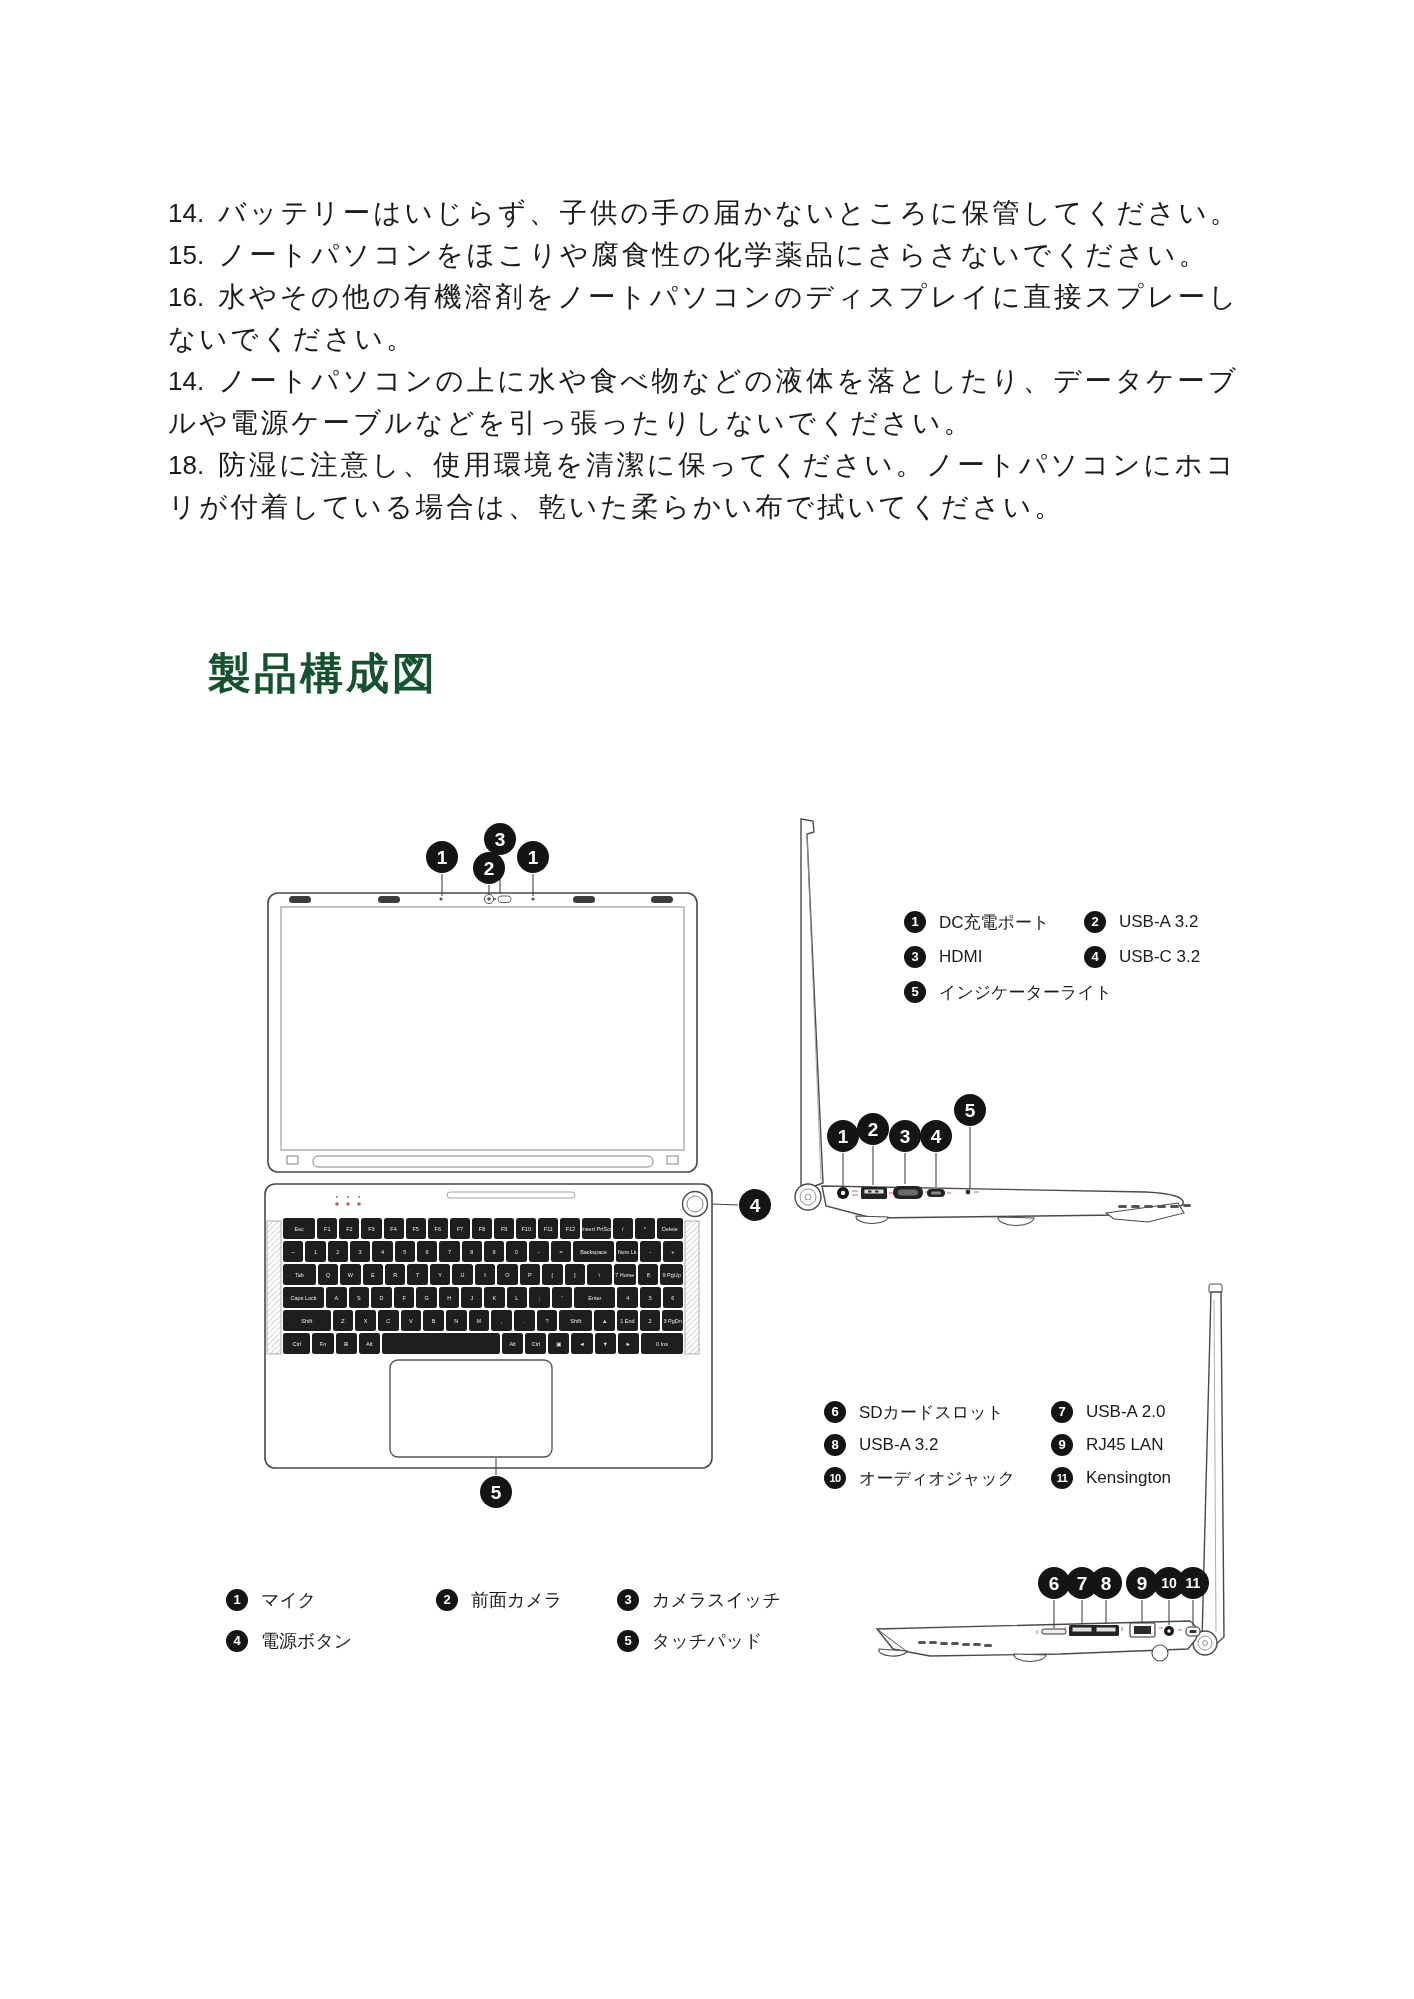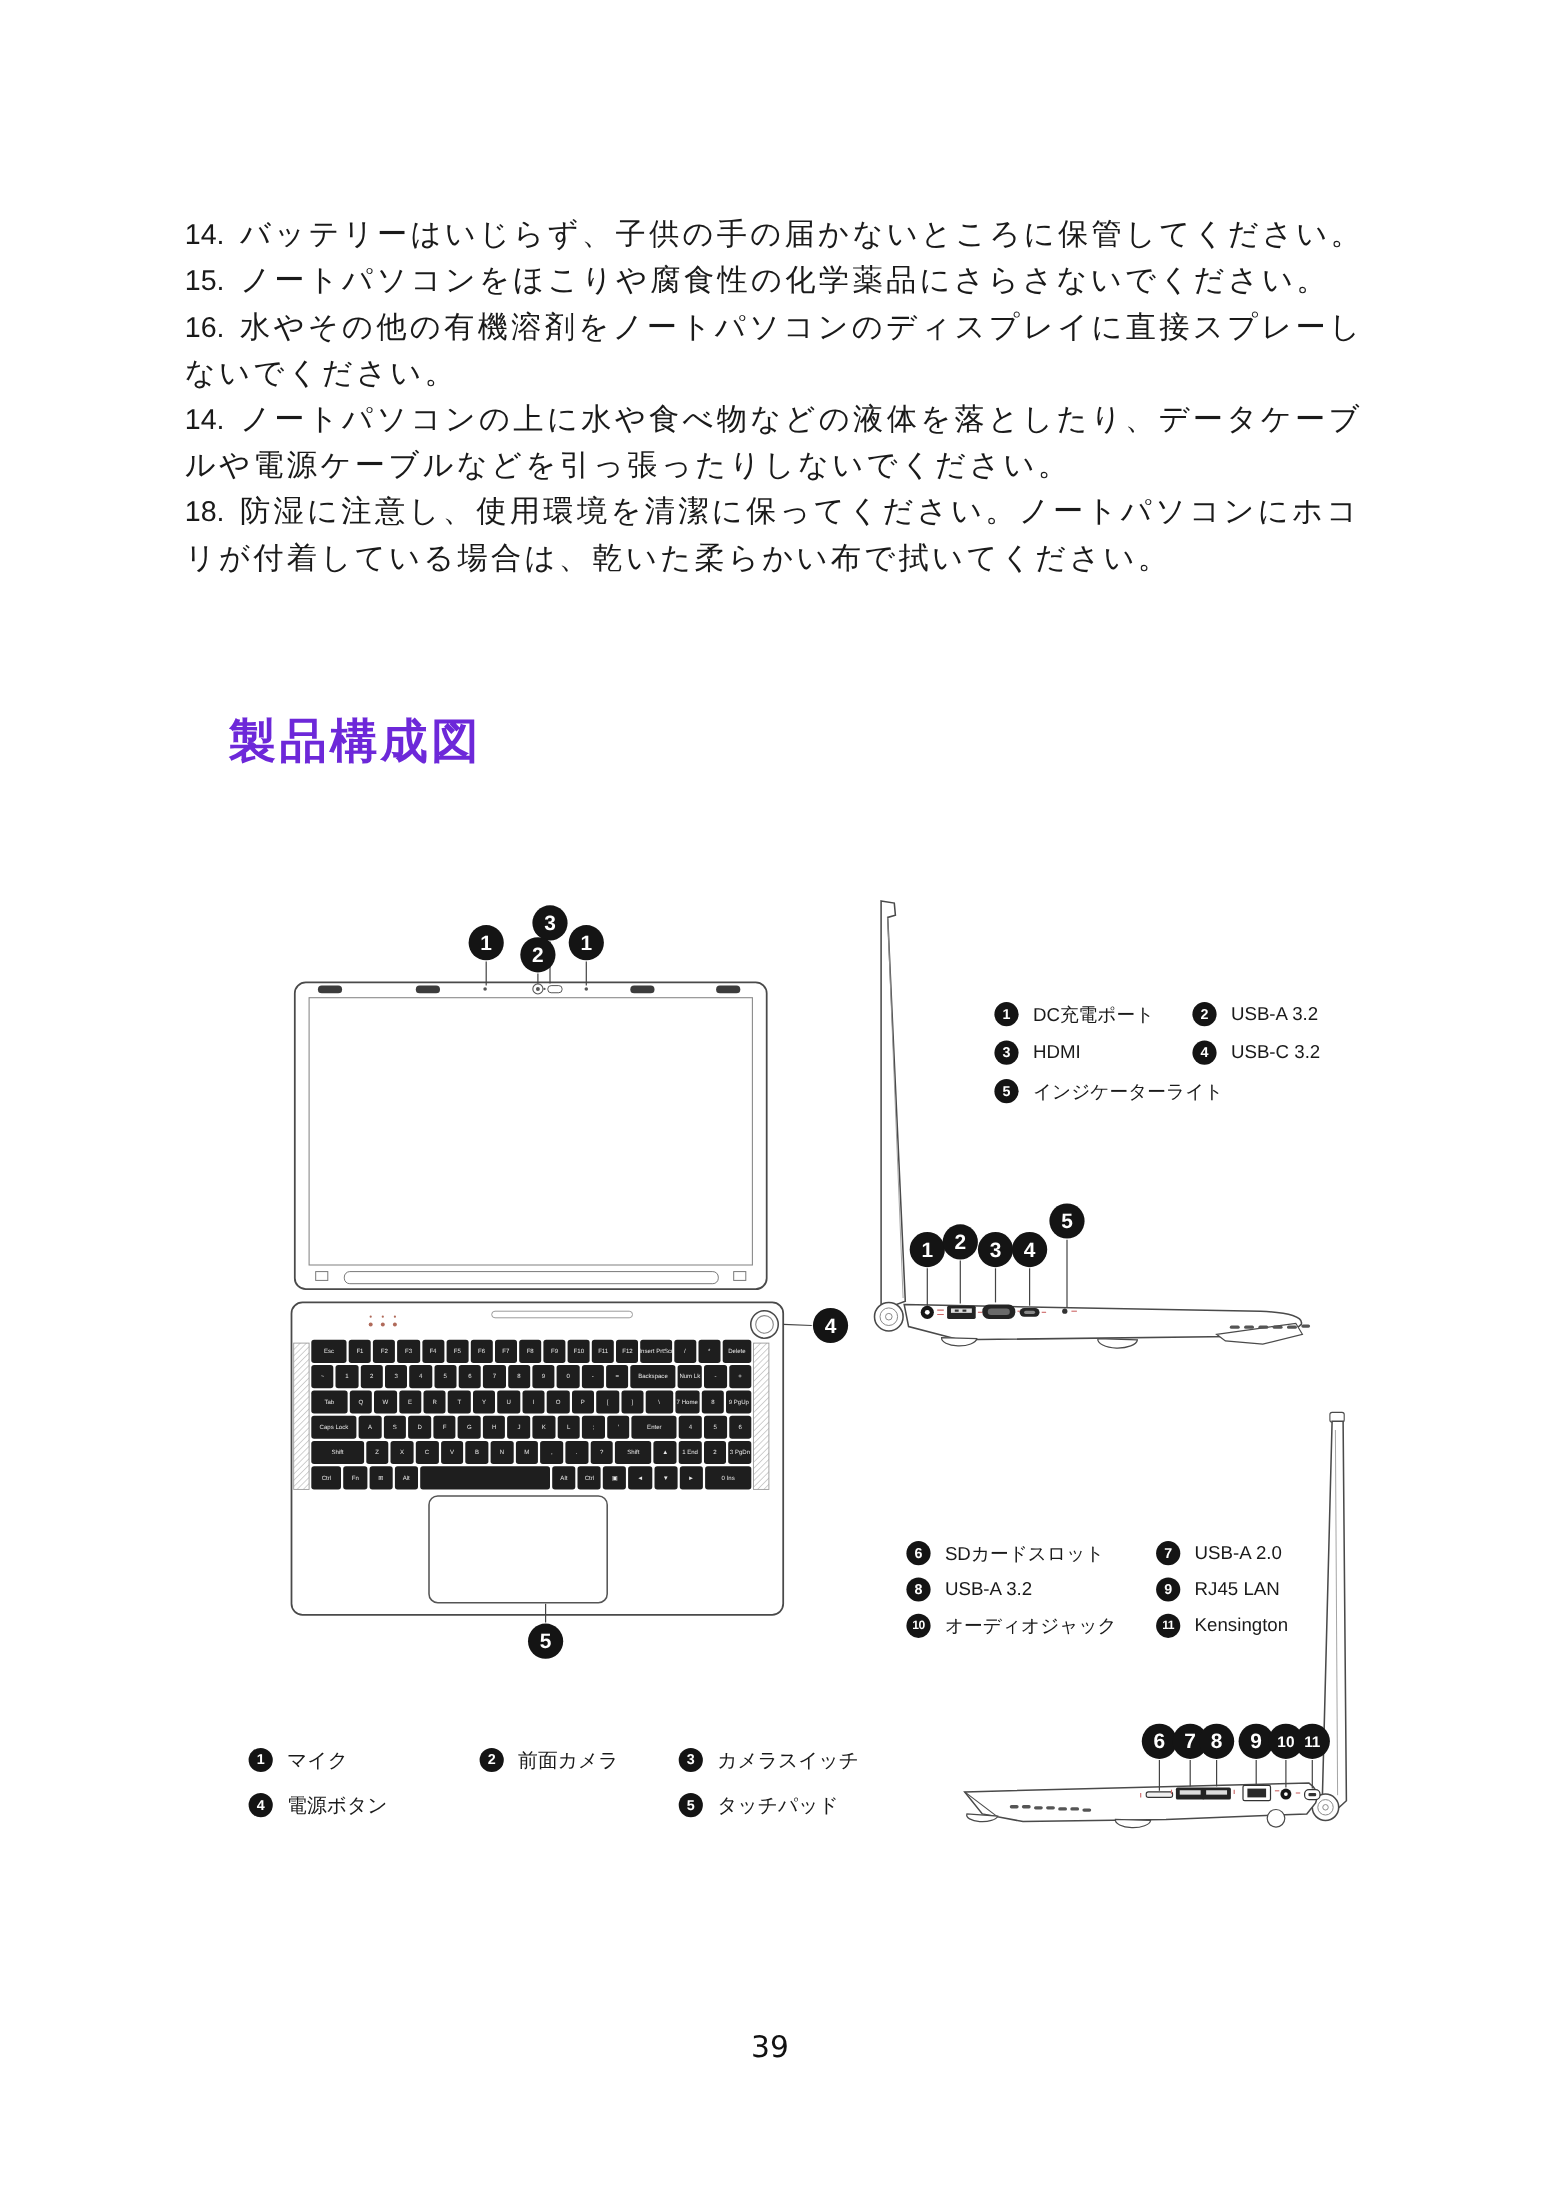--- a/index.html
+++ b/index.html
@@ -52,21 +52,21 @@
 
 
   <div id="notices">
       <div class="notice-item"><span class="notice-num">14.</span><span>バッテリーはいじらず、子供の手の届かないところに保管してください。</span></div>
       <div class="notice-item"><span class="notice-num">15.</span><span>ノートパソコンをほこりや腐食性の化学薬品にさらさないでください。</span></div>
       <div class="notice-item"><span class="notice-num">16.</span><span>水やその他の有機溶剤をノートパソコンのディスプレイに直接スプレーしないでください。</span></div>
       <div class="notice-item"><span class="notice-num">14.</span><span>ノートパソコンの上に水や食べ物などの液体を落としたり、データケーブルや電源ケーブルなどを引っ張ったりしないでください。</span></div>
       <div class="notice-item"><span class="notice-num">18.</span><span>防湿に注意し、使用環境を清潔に保ってください。ノートパソコンにホコリが付着している場合は、乾いた柔らかい布で拭いてください。</span></div>
     </div>
 
-  <div id="section-title" style="color: #6d28d9;">製品構成図</div>
+  <div id="section-title" style="color: #14532d;">製品構成図</div>
 
   <svg class="diagram-svg" id="diagram-svg" viewBox="0 0 1414 1999" xmlns="http://www.w3.org/2000/svg">
     <defs>
       <pattern id="hatch" width="4" height="4" patternUnits="userSpaceOnUse" patternTransform="rotate(45)">
         <line x1="0" y1="0" x2="0" y2="4" stroke="#aaaaaa" stroke-width="1"></line>
       </pattern>
     </defs>
 
     <g>
       <rect x="268" y="893" width="429" height="279" rx="10" fill="#fff" stroke="#4a4a4a" stroke-width="1.6"></rect>
@@ -406,14 +406,13 @@
       <div class="legend-entry">
         <span class="bullet">4</span>
         <span>電源ボタン</span>
       </div>
       <div class="legend-entry" style="grid-column: 3;">
         <span class="bullet">5</span>
         <span>タッチパッド</span>
       </div>
     </div>
 
-  <div id="page-number">39</div>
 </div>
 
 </body></html>

